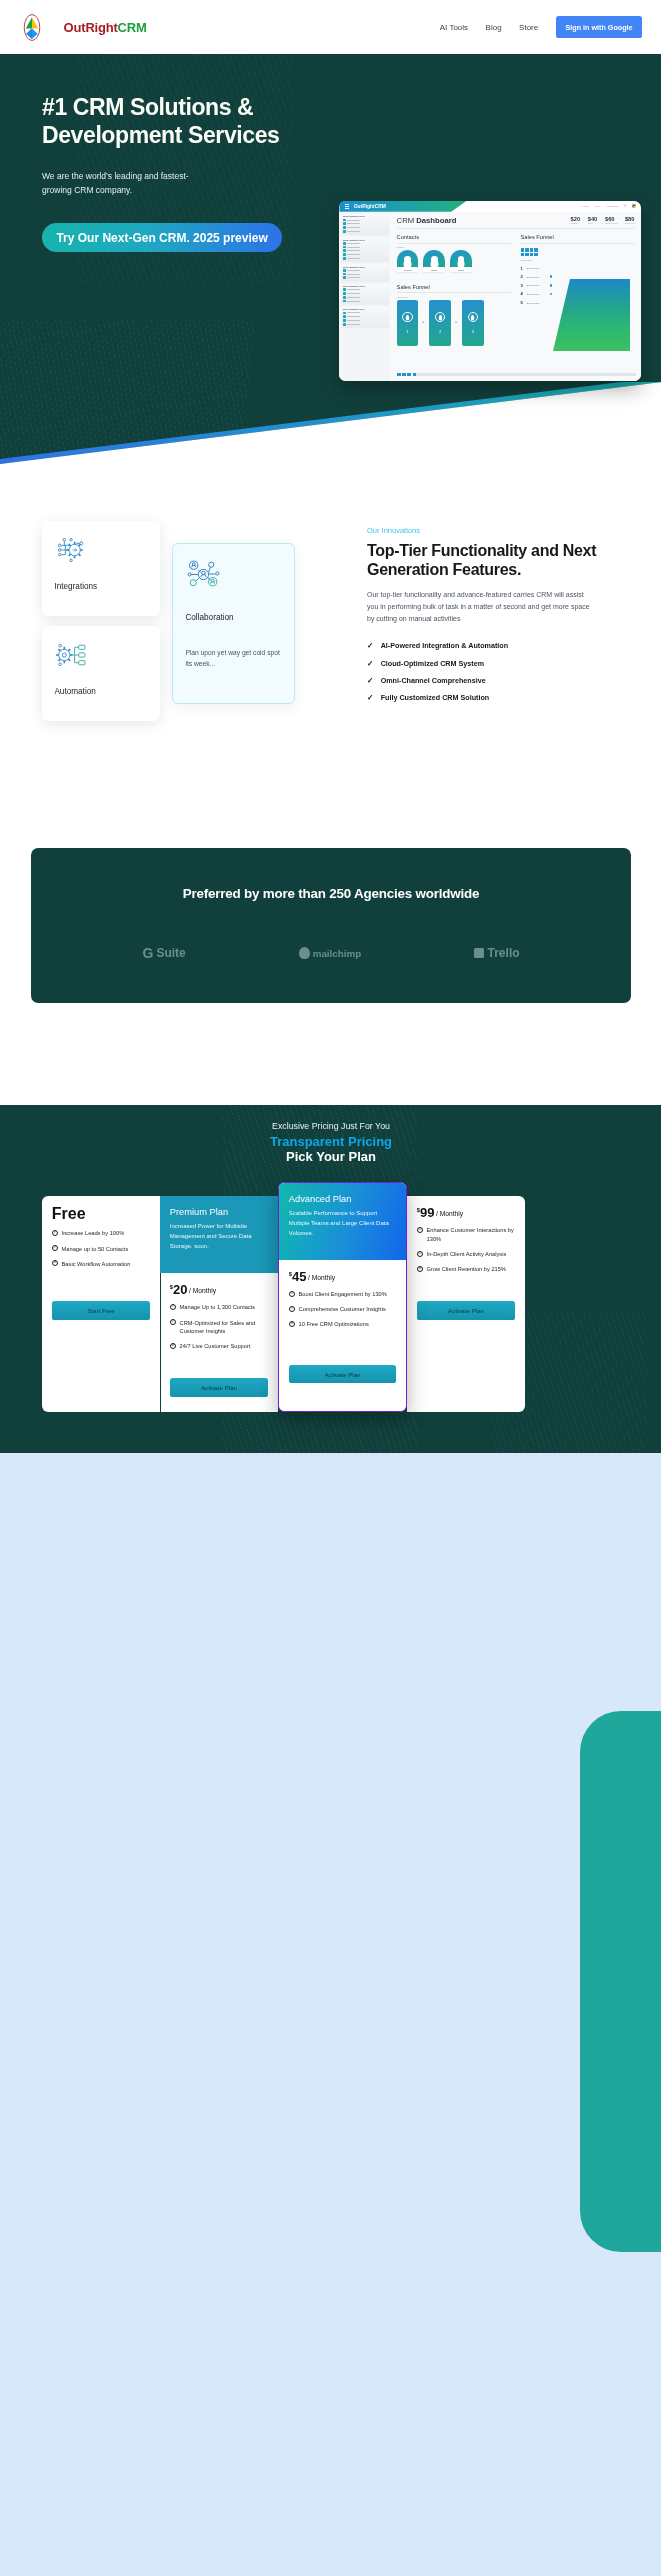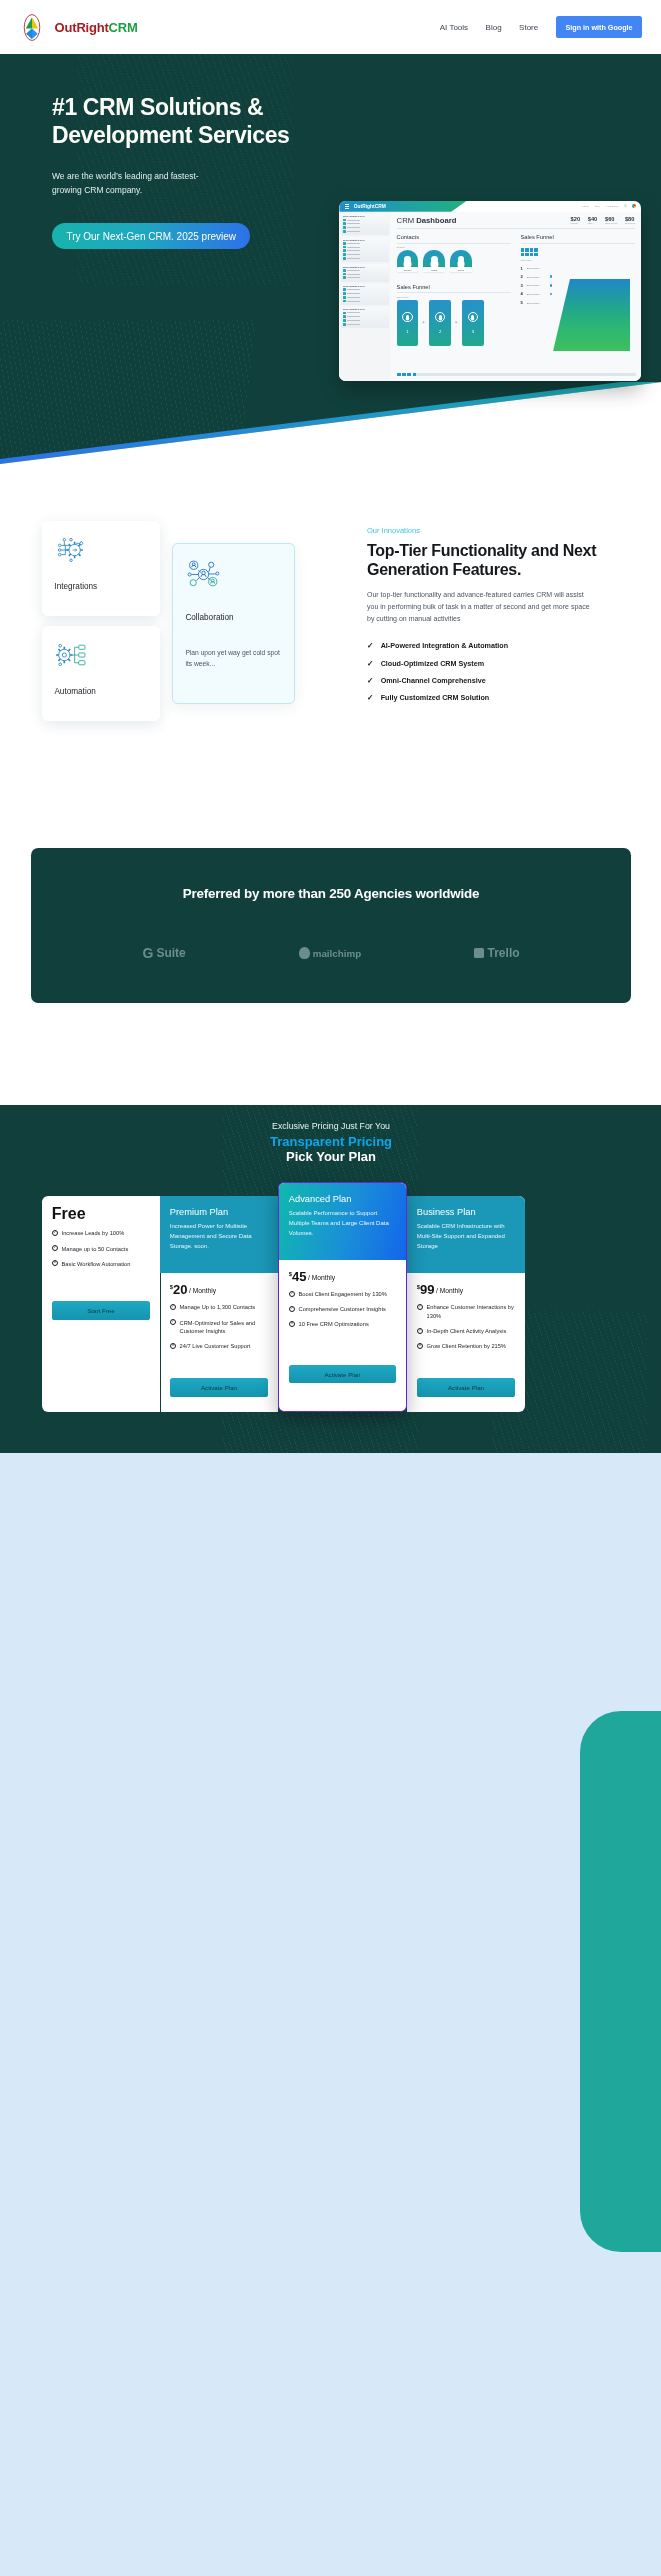--- a/index.html
+++ b/index.html
@@ -10,21 +10,21 @@
     width:662px; height:3091px;
     position:relative; overflow:hidden;
   }
 
   
   .site-header{
     position:absolute; top:0; left:0; width:662px; height:54px;
     background:#fff; display:flex; align-items:center;
     padding:0 19.6px; z-index:40;
   }
-  .brand{ display:flex; align-items:center; gap:11px; }
+  .brand{ display:flex; align-items:center; gap:20px; }
   .brand-mark{ width:24px; height:29px; position:relative; }
   .brand-text{ font-size:13px; font-weight:700; letter-spacing:-0.2px; }
   .brand-text .b1{ color:#a81c23; }
   .brand-text .b2{ color:#1d9e3f; }
   .nav{ margin-left:auto; display:flex; align-items:center; gap:17.5px; }
   .nav a{ color:#3b4252; font-size:8px; text-decoration:none; }
   .signin-btn{
     background:#4285f4; color:#fff; font-size:7.2px; font-weight:700;
     padding:6.2px 9.8px; border-radius:2.6px; border:none; cursor:pointer;
     font-family:"Liberation Sans", sans-serif; white-space:nowrap;
@@ -37,33 +37,33 @@
   }
   .hero-lines{
     position:absolute; left:-20.6px; bottom:-20.6px; width:268px; height:165px;
     background:repeating-linear-gradient(74deg, rgba(60,160,155,.20) 0 0.5px, transparent 0.5px 4.6px);
     transform:skewX(-6deg); opacity:.75;
   }
   .hero-lines2{
     position:absolute; left:77px; top:-15.5px; width:216px; height:247px;
     background:repeating-linear-gradient(70deg, rgba(60,160,155,.13) 0 0.5px, transparent 0.5px 5.7px);
   }
-  .hero-inner{ position:relative; padding:39px 0 0 42px; width:319px; z-index:3;margin-left:10px; }
+  .hero-inner{ position:relative; padding:39px 0 0 42px; width:319px; z-index:3; }
   .hero h1{
     font-size:23px; line-height:1.22; font-weight:800; color:#fdfdf7;
     letter-spacing:-0.4px;
   }
   .hero p{
     margin-top:19.6px; font-size:8.5px; line-height:1.72; color:#e4efee;
     max-width:170px;
   }
   .hero-cta{
     margin-top:25px; display:inline-block;
     background:linear-gradient(90deg,#17b3ad 0%,#1fa7c0 45%,#2d72e8 100%);
-    color:#fff; font-size:10px; font-weight:400;
+    color:#fff; font-size:12px; font-weight:700;
     padding:7.7px 14.4px; border-radius:15.5px; border:none; cursor:pointer;
     font-family:"Liberation Sans", sans-serif;
   }
   .hero-diagonal{
     position:absolute; left:0; bottom:0; width:662px; height:82px; z-index:5;
   }
 
   
   .dash{
     position:absolute; right:20.6px; top:147px; width:302px; height:180px;
@@ -708,24 +708,20 @@
           <li>
               <span class="fi">✕</span>
               <span>10 Free CRM Optimizations</span>
             </li>
         </ul>
         <button class="plan-btn">Activate Plan</button>
       </div>
     </div>
 
     <div class="plan p4">
-      <div class="plan-head">
-        <h4>Business Plan</h4>
-        <p>Scalable CRM Infrastructure with Multi-Site Support and Expanded Storage</p>
-      </div>
       <div class="plan-body">
         <div class="price">
           <span class="cur">$</span>
             <span class="amt">99</span>
             <span class="per">/ Monthly</span>
         </div>
         <ul class="feats">
           <li>
               <span class="fi">✓</span>
               <span>Enhance Customer Interactions by 130%</span>

